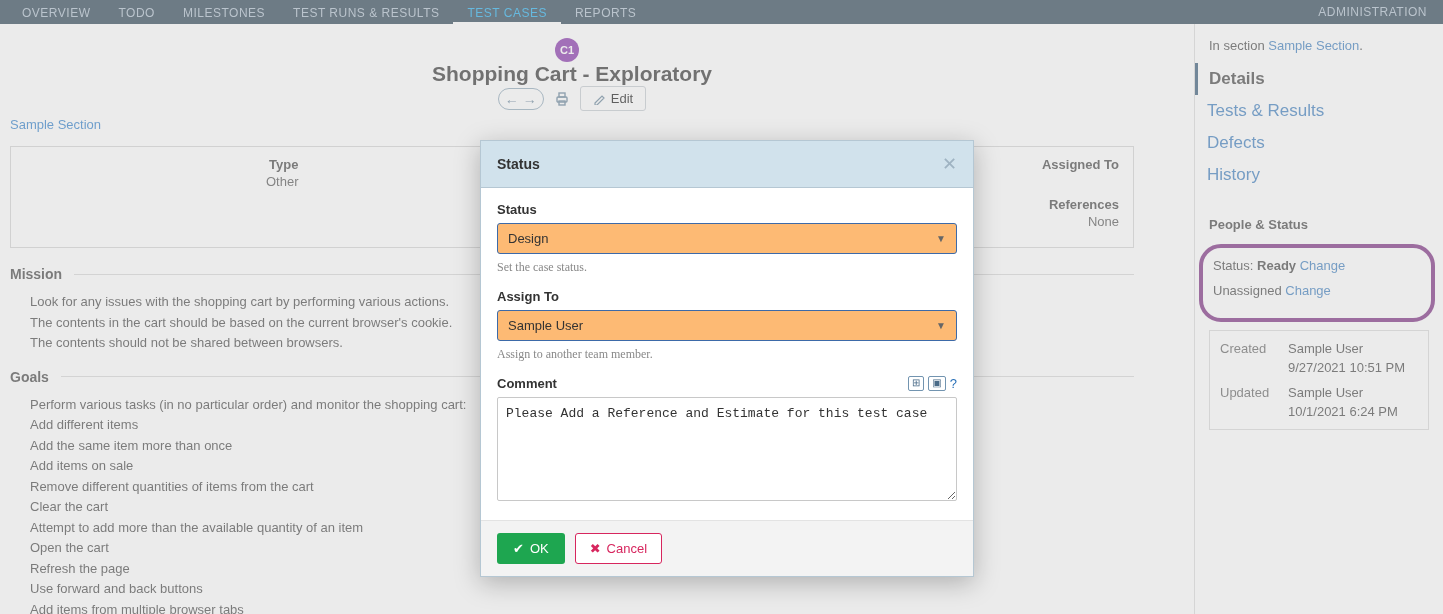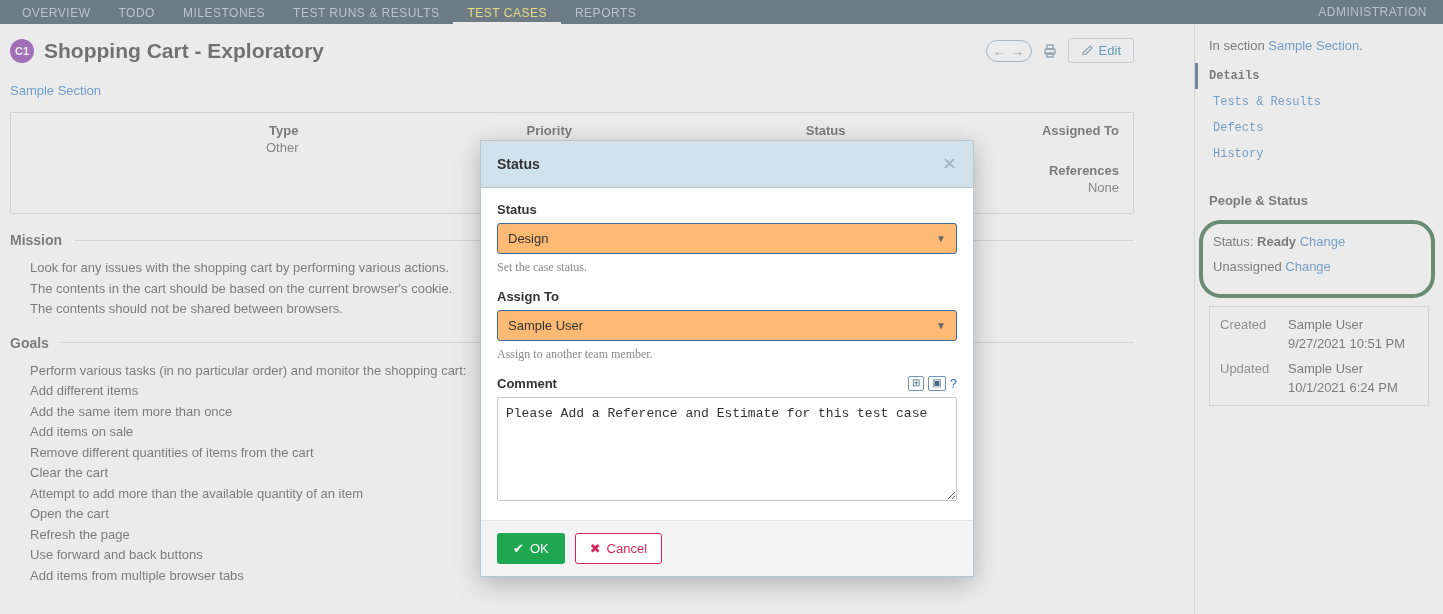--- a/index.html
+++ b/index.html
@@ -22,21 +22,21 @@
   color: #9fb3c2;
   font-size: 12px;
   letter-spacing: 0.5px;
 }
 .topnav .navitem {
   padding: 5px 14px 4px 14px;
   cursor: pointer;
   color: #a7b9c8;
 }
 .topnav .navitem.active {
-  color: #fde047;
+  color: #0ea5e9;
   border-bottom: 2px solid #fff;
   padding-bottom: 2px;
 }
 .topnav .spacer { flex: 1; }
 .topnav .admin { color: #a7b9c8; padding-right: 8px; }
 
 .main-area {
   display: flex;
   height: calc(100% - 24px);
 }
@@ -48,21 +48,22 @@
 .right-pane {
   width: 249px;
   border-left: 1px solid #d8d8d8;
   padding: 14px 0 10px 0;
   font-size: 13px;
   margin-left: 44px;
 }
 .header-row {
   display: flex;
   align-items: center;
-  margin-bottom: 20px;
+  margin-bottom: 6px;
+  flex-direction: column;
 }
 .case-badge {
   background: #7a1fa2;
   color: #fff;
   border-radius: 50%;
   width: 24px;
   height: 24px;
   display: inline-flex;
   align-items: center;
   justify-content: center;
@@ -90,23 +91,24 @@
   color: #5a7a92;
   cursor: pointer;
   padding: 2px 4px;
 }
 .edit-btn {
   border: 1px solid #bfc7cd;
   background: #fff;
   padding: 4px 12px;
   border-radius: 3px;
   font-size: 13px;
-  color: #0369a1;
+  color: #000000;
   cursor: pointer;
   display: inline-flex;
+  align-items: center;
   gap: 6px;
 }
 .breadcrumb { margin-bottom: 14px; }
 .breadcrumb a { color: #1d74c6; text-decoration: none; cursor: pointer; }
 
 .props-box {
   border: 1px solid #d0d0d0;
   padding: 10px 14px;
   margin-bottom: 18px;
   text-align: right;
@@ -133,40 +135,39 @@
 .section-header .rule {
   flex: 1;
   border-top: 1px solid #d4d4d4;
 }
 .body-text { padding-left: 20px; color: #333; line-height: 1.5; font-size: 13px; }
 .body-text div { margin-bottom: 1px; }
 
 
 .right-tabs { padding: 0 0 12px 0; }
 .right-tab {
-  padding: 6px 18px;
+  padding: 6px 12px;
   color: #2a71b8;
   cursor: pointer;
-  font-size: 12px;
-  font-family: Liberation Mono, monospace;
+  font-size: 17px;
 }
 .right-tab.active {
   color: #333;
   font-weight: 600;
   border-left: 3px solid #244a6b;
   padding-left: 11px;
 }
 .right-section-title {
   font-weight: 600;
   padding: 14px 14px 8px 14px;
   font-size: 13px;
   color: #333;
 }
 .hl-box {
-  border: 4px solid #14532d;
+  border: 4px solid #701a75;
   border-radius: 22px;
   margin: 4px 8px 6px 4px;
   padding: 10px 14px 10px 10px;
 }
 .status-line { color: #333; margin-bottom: 10px; font-size: 13px; }
 .status-line .bold { font-weight: 700; }
 .link { color: #2a71b8; cursor: pointer; }
 .meta-box {
   border: 1px solid #d6d6d6;
   margin: 8px 14px;

